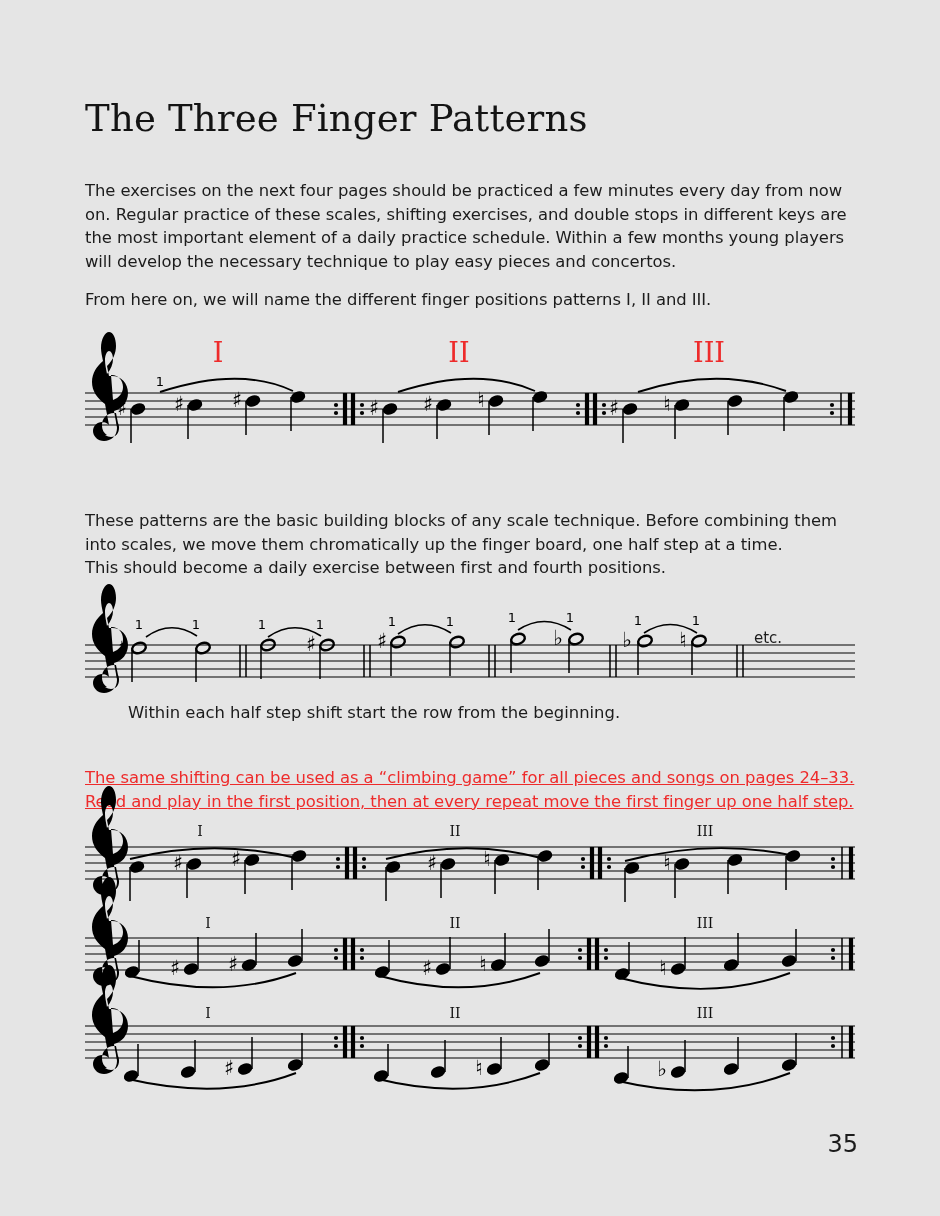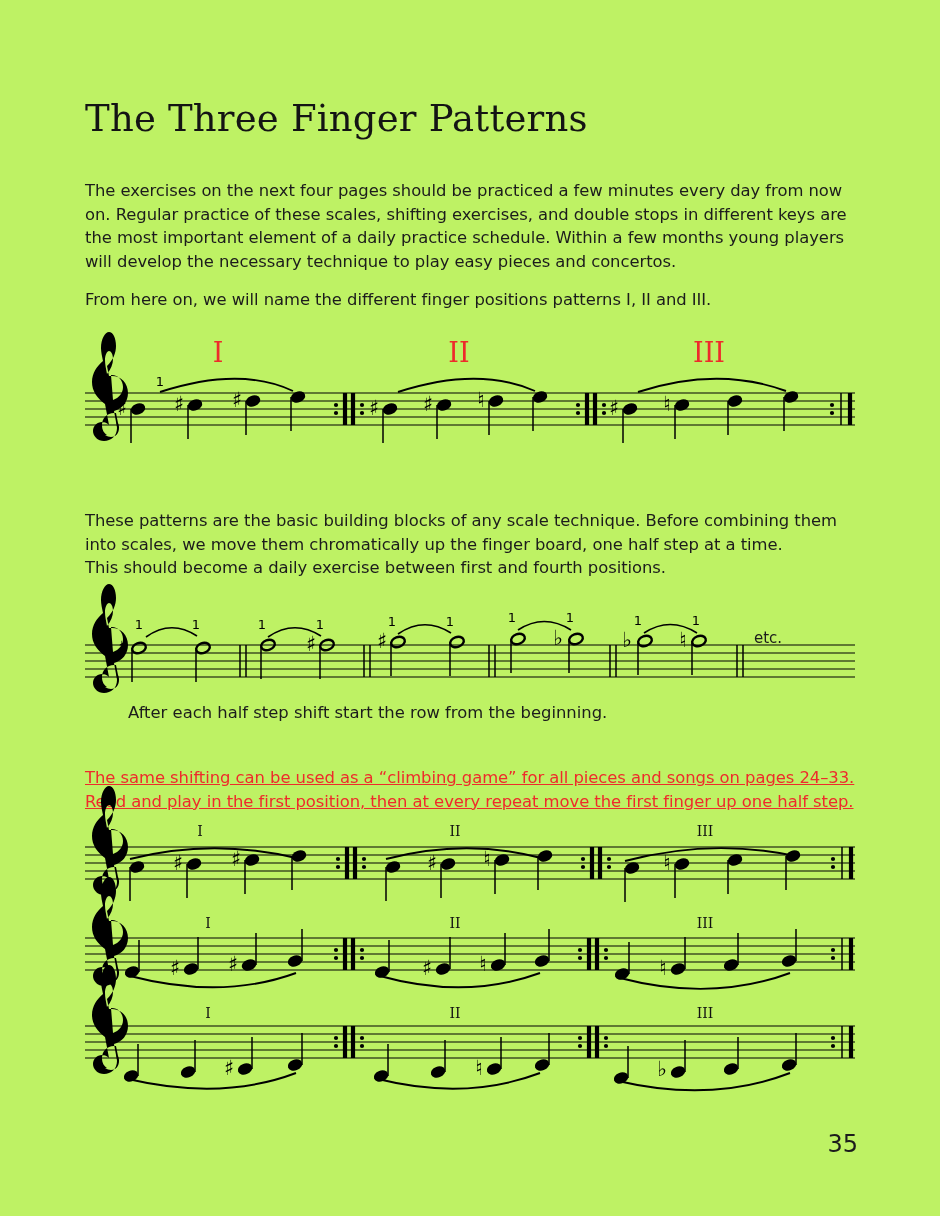--- a/index.html
+++ b/index.html
@@ -13,21 +13,21 @@
     position: relative;
     font-family: "DejaVu Sans", "Liberation Sans", sans-serif;
     color: #1a1a1a;
     overflow: hidden;
   }
   .page {
     position: absolute;
     left: 0; top: 0;
     width: 940px;
     height: 1216px;
-    background: #bef264;
+    background: #e5e5e5;
   }
   .page-title {
     position: absolute;
     left: 85px;
     top: 72px;
     font-family: "DejaVu Serif", "Liberation Serif", serif;
     font-size: 37px;
     font-weight: 400;
     letter-spacing: 0.2px;
     color: #141414;
@@ -326,21 +326,21 @@
       </g>
       <g>
         <line class="barline" x1="737" y1="45" x2="737" y2="77"></line>
         <line class="barline" x1="743" y1="45" x2="743" y2="77"></line>
       </g>
 
       <text class="etc-label" x="754" y="43">etc.</text>
     </svg>
   </div>
 
-  <p class="caption" style="left:128px;top:686px;">After each half step shift start the row from the beginning.</p>
+  <p class="caption" style="left:128px;top:686px;">Within each half step shift start the row from the beginning.</p>
 
   <p class="para red" style="top:750px;white-space:pre-line;">The same shifting can be used as a “climbing game” for all pieces and songs on pages 24–33.
 Read and play in the first position, then at every repeat move the first finger up one half step.</p>
 
   <div class="score" style="top:818px;">
     <svg width="940" height="95" viewBox="0 0 940 95" role="img" aria-label="climbing game row 1">
       <g class="stafflines">
         <line x1="85" y1="29" x2="855" y2="29"></line>
         <line x1="85" y1="37" x2="855" y2="37"></line>
         <line x1="85" y1="45" x2="855" y2="45"></line>

